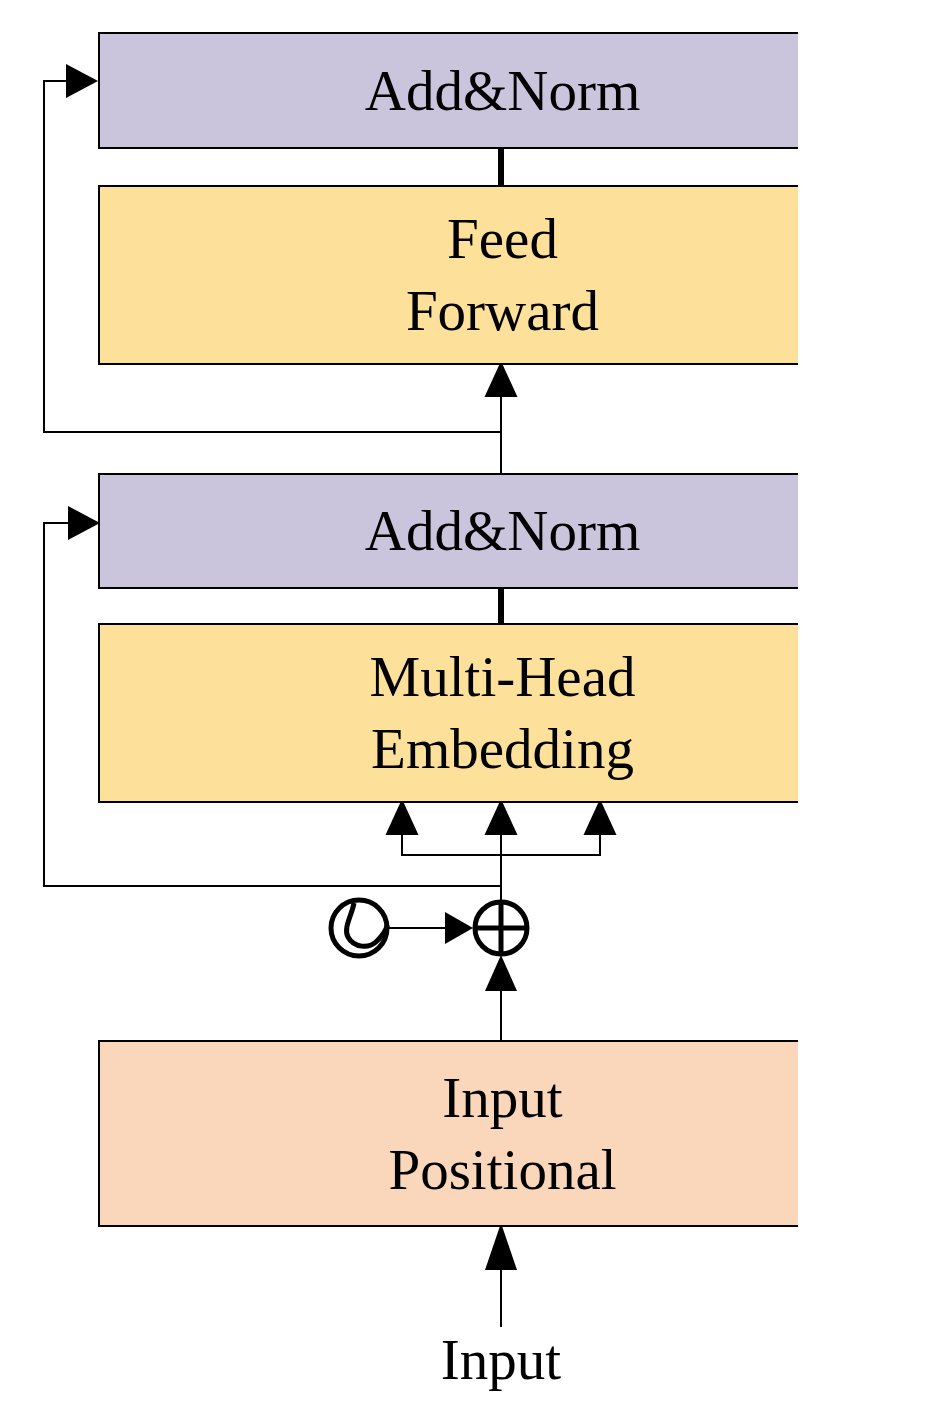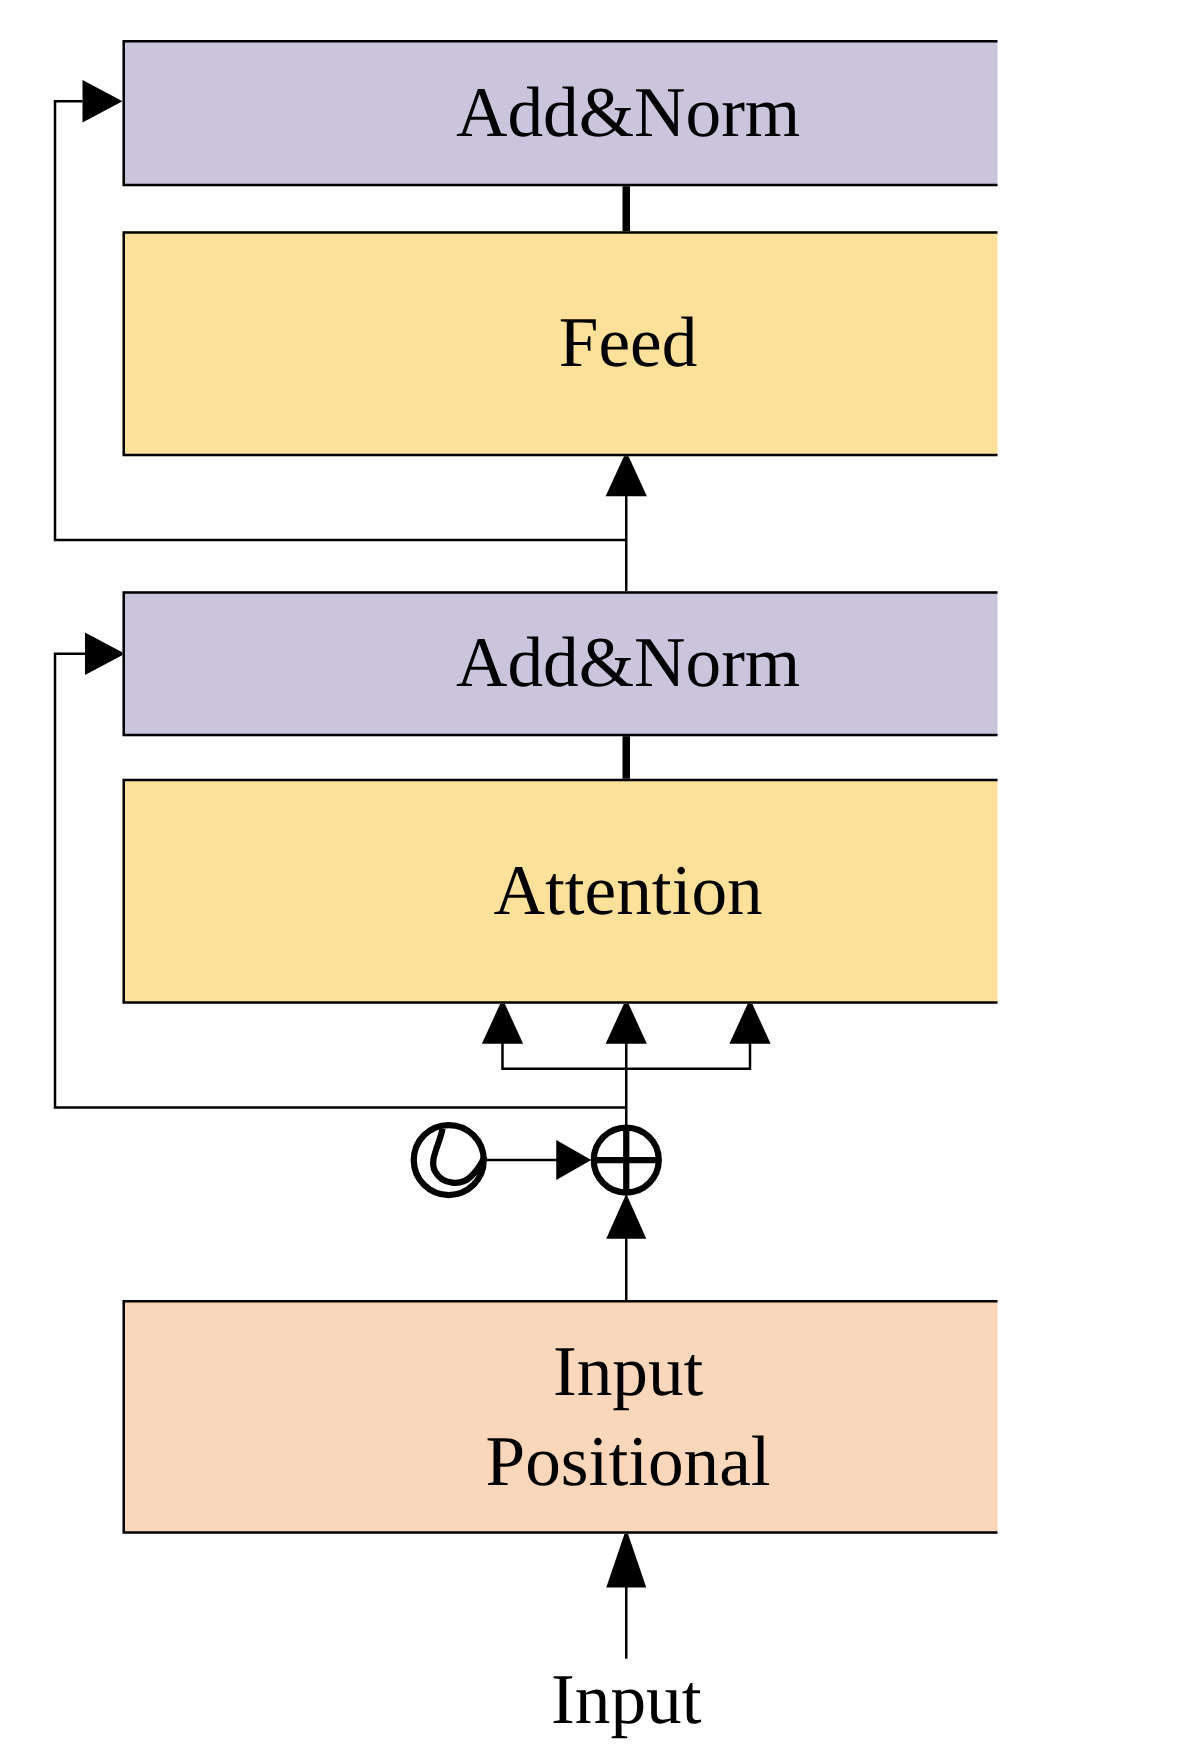--- a/index.html
+++ b/index.html
@@ -114,28 +114,30 @@
       <path d="M 501 1223 L 517 1270 L 485 1270 Z" fill="#000"></path>
     </g>
   </svg>
 
   <div class="block" style="top: 32px; height: 113px; background-color: rgb(203, 196, 221);">
     <span>Add&amp;Norm</span>
   </div>
 
   <div class="block" style="top: 185px; height: 176px; background-color: rgb(253, 224, 153); text-align: center;">
     <span>Feed</span>
+    <span>Forward</span>
   </div>
 
   <div class="block" style="top: 473px; height: 112px; background-color: rgb(203, 196, 221);">
     <span>Add&amp;Norm</span>
   </div>
 
   <div class="block" style="top: 623px; height: 176px; background-color: rgb(253, 224, 153);">
-    <span>Attention</span>
+    <span>Multi-Head</span>
+    <span>Embedding</span>
   </div>
 
   <div class="block" style="top: 1040px; height: 183px; background-color: rgb(250, 215, 187);">
     <span>Input</span>
     <span>Positional</span>
   </div>
 
 
   <div class="io-label" style="left:391px; top:1330px; width:220px;">Input</div>
 

